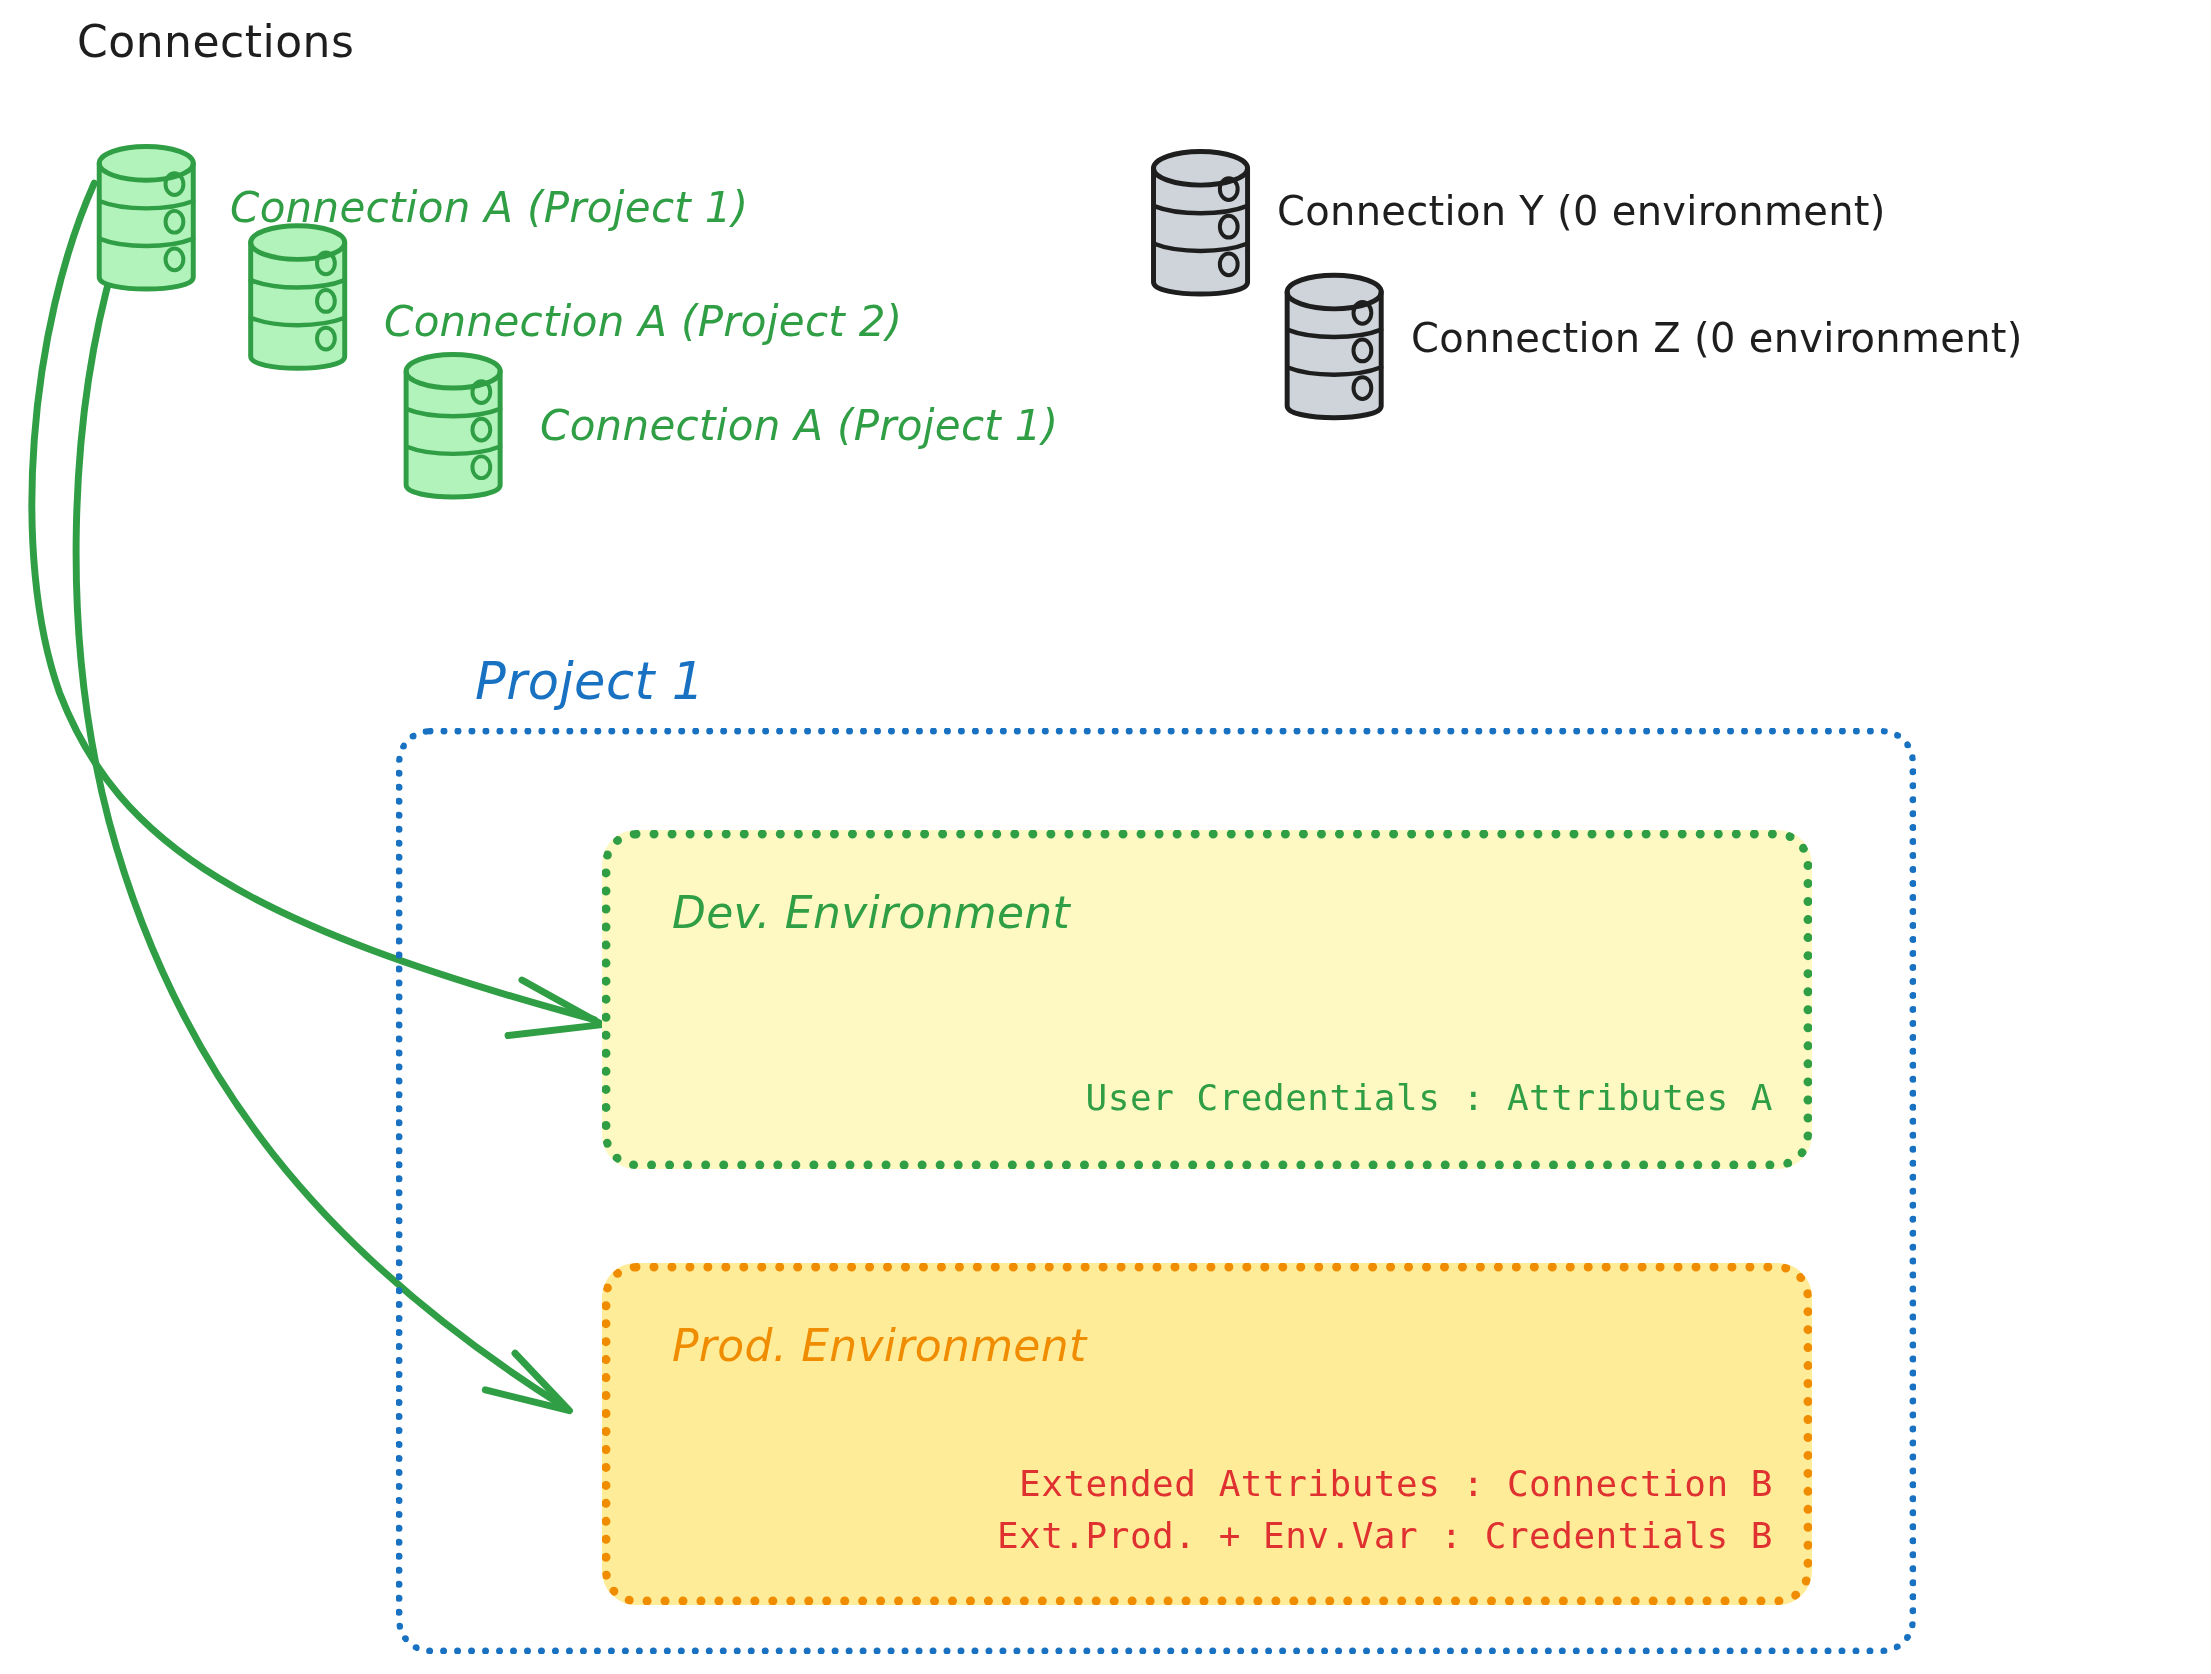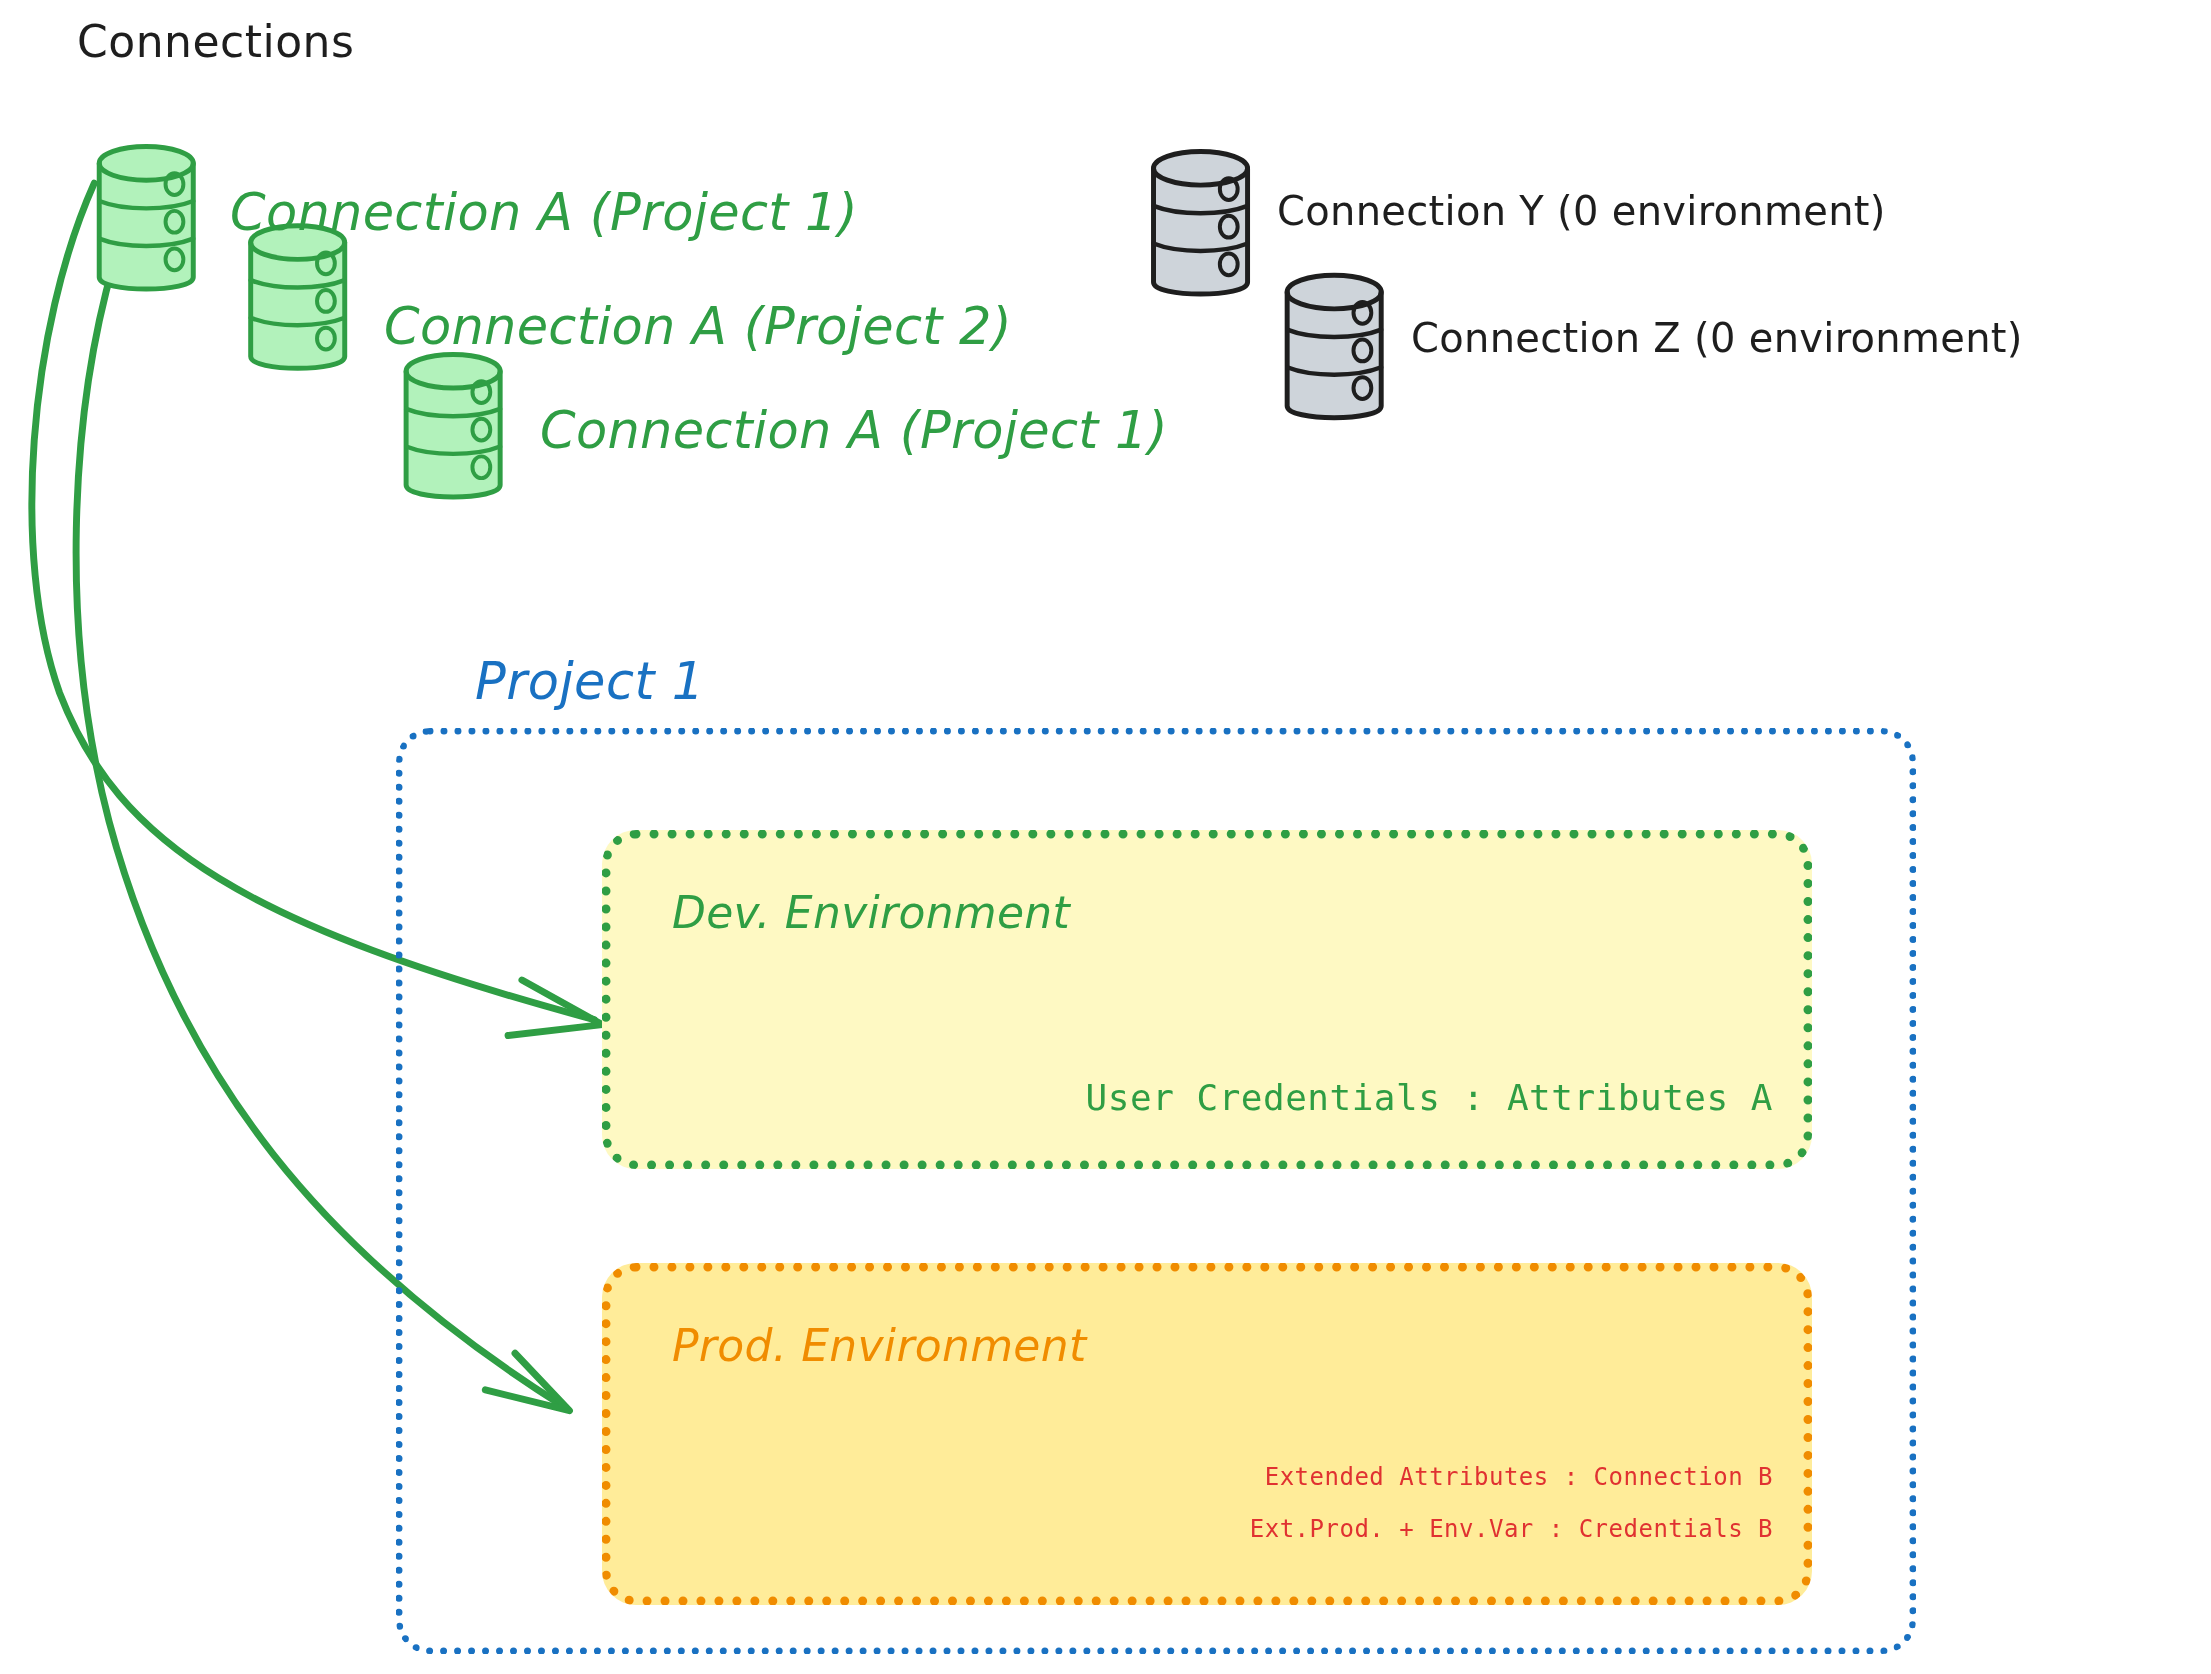--- a/index.html
+++ b/index.html
@@ -31,21 +31,21 @@
   }
   .title-connections {
     font-family: "DejaVu Sans", sans-serif;
     font-size: 44px;
     font-weight: 400;
     color: #1e1e1e;
     letter-spacing: 0.5px;
   }
   .label-green {
     font-family: "DejaVu Sans", sans-serif;
-    font-size: 51px;
+    font-size: 42px;
     color: #2f9e44;
     font-style: italic;
     letter-spacing: 0.3px;
   }
   .label-black {
     font-family: "DejaVu Sans", sans-serif;
     font-size: 40px;
     color: #1e1e1e;
     letter-spacing: 0.3px;
   }
@@ -71,21 +71,21 @@
     letter-spacing: 0.3px;
   }
   .mono-green {
     font-family: "DejaVu Sans Mono", monospace;
     font-size: 36px;
     color: #2f9e44;
     letter-spacing: 0.5px;
   }
   .mono-red {
     font-family: "DejaVu Sans Mono", monospace;
-    font-size: 24px;
+    font-size: 36px;
     color: #e03131;
     letter-spacing: 0.5px;
   }
   .box {
     position: absolute;
     box-sizing: border-box;
   }
   .box-project {
     border: 7px dotted #1971c2;
     border-radius: 34px;

